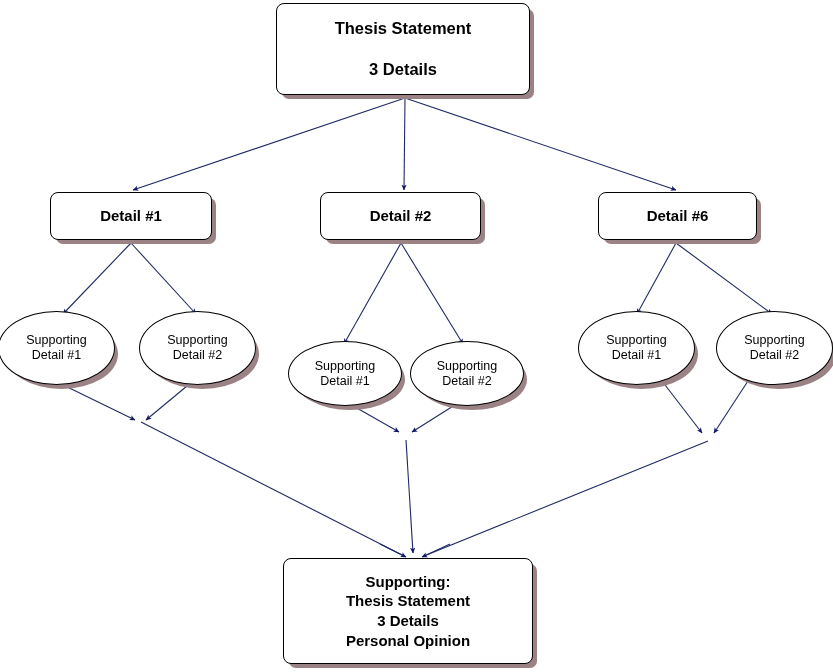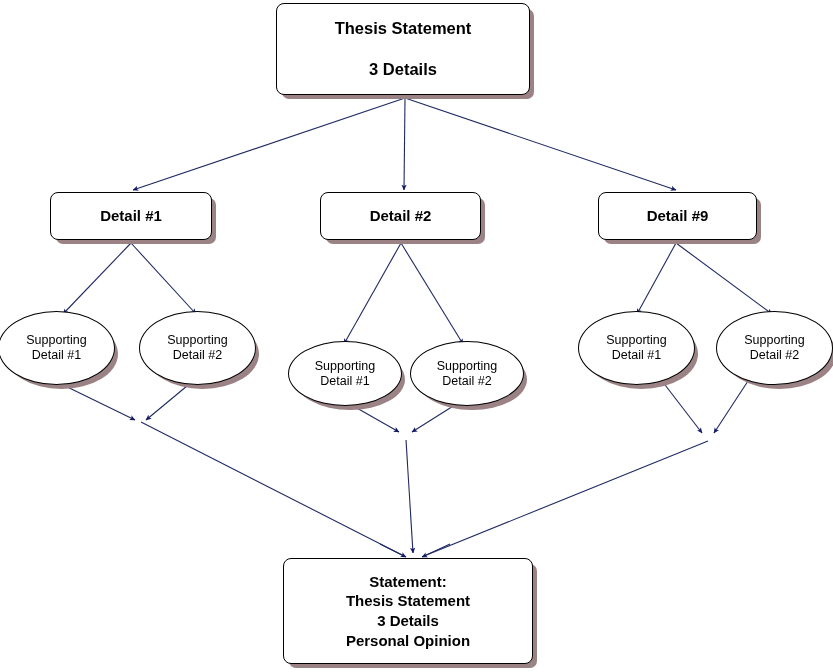--- a/index.html
+++ b/index.html
@@ -136,21 +136,21 @@
 
   <div class="node rbox detail-node" style="left:50px; top:192px; width:162px; height:48px;">
     <span class="line">Detail #1</span>
   </div>
 
   <div class="node rbox detail-node" style="left:320px; top:192px; width:161px; height:48px;">
     <span class="line">Detail #2</span>
   </div>
 
   <div class="node rbox detail-node" style="left:598px; top:192px; width:159px; height:48px;">
-    <span class="line">Detail #9</span>
+    <span class="line">Detail #6</span>
   </div>
 
   <div class="node ellipse ellipse-node" style="left:-2px; top:311px; width:117px; height:74px;">
     <span class="line">Supporting</span>
     <span class="line">Detail #1</span>
   </div>
 
   <div class="node ellipse ellipse-node" style="left:139px; top:311px; width:117px; height:74px;">
     <span class="line">Supporting</span>
     <span class="line">Detail #2</span>
@@ -170,19 +170,19 @@
     <span class="line">Supporting</span>
     <span class="line">Detail #1</span>
   </div>
 
   <div class="node ellipse ellipse-node" style="left:716px; top:311px; width:117px; height:74px;">
     <span class="line">Supporting</span>
     <span class="line">Detail #2</span>
   </div>
 
   <div class="node rbox conclusion-node" style="left:283px; top:558px; width:250px; height:106px;">
-    <span class="line">Statement:</span>
+    <span class="line">Supporting:</span>
     <span class="line">Thesis Statement</span>
     <span class="line">3 Details</span>
     <span class="line">Personal Opinion</span>
   </div>
 
 </div>
 
 </body></html>

